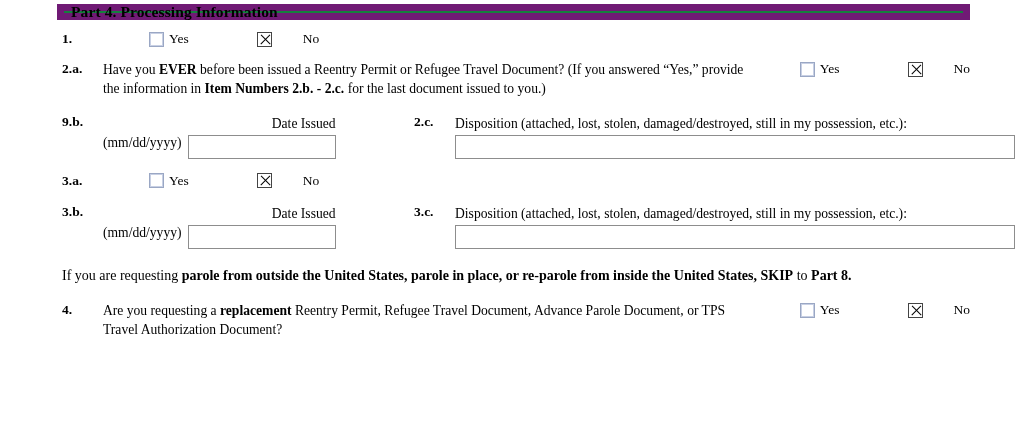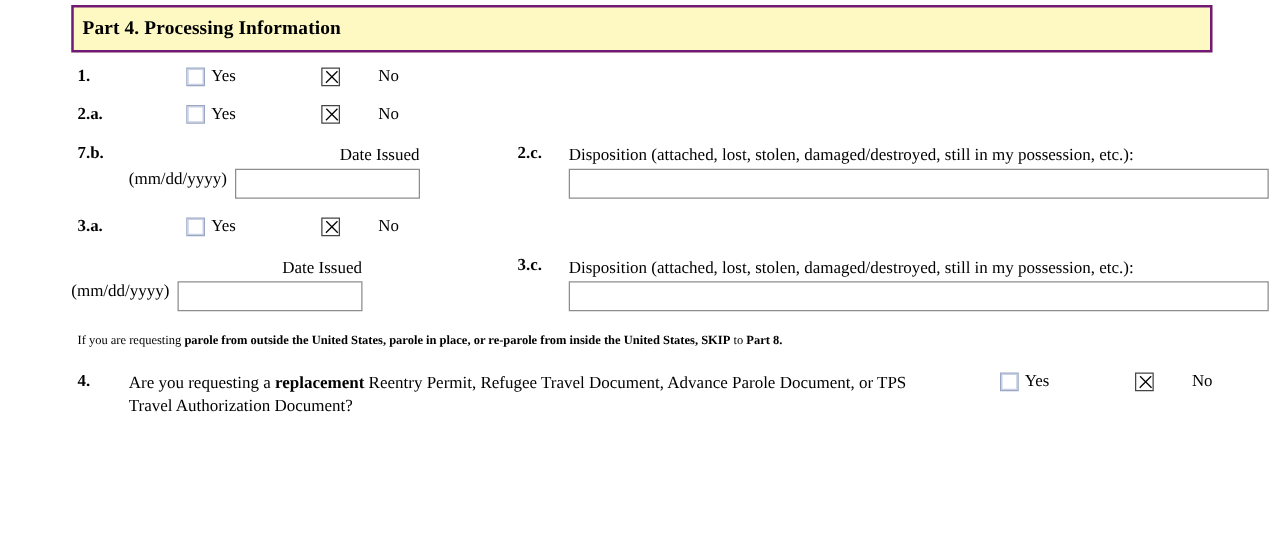--- a/index.html
+++ b/index.html
@@ -15,23 +15,23 @@
     position: relative;
   }
   .page {
     position: absolute;
     left: 57px;
     top: 4px;
     width: 913px;
   }
   
   .part-header {
-    border: 2px solid #701a75;
-    background: #fef9c3;
-    height: 38px;
+    border: 7px solid #701a75;
+    background: #15803d;
+    height: 16px;
     display: flex;
     align-items: center;
     padding-left: 7px;
     box-sizing: border-box;
   }
   .part-header .title {
     font-weight: bold;
     font-size: 15.5px;
     letter-spacing: 0.1px;
   }
@@ -117,21 +117,21 @@
     border: 1px solid #8d8d8d;
     background: #fff;
     height: 24px;
     box-sizing: border-box;
   }
   .date-box { width: 148px; margin-top: 2px; }
   .disp-box { width: 560px; margin-top: 2px; }
   .date-stack { display: flex; flex-direction: column; align-items: flex-end; }
   .date-inline { display: flex; align-items: flex-start; gap: 6px; }
   .note {
-    font-size: 10px;
+    font-size: 14px;
     line-height: 1.4;
     padding-left: 5px;
   }
 </style>
 </head>
 <body>
 
 <div class="page">
 
   <div class="part-header">
@@ -148,36 +148,37 @@
       <span class="gap"></span>
       <span class="cbwrap">
         <span class="cb checked"></span>
         <span class="lbl no">No</span>
       </span>
     </div>
   </div>
 
   <div class="row" style="margin-top:14px;">
     <div class="num">2.a.</div>
+    <div class="qtext" id="q1text"><span>Have you </span><b>EVER</b><span> before been issued a Reentry Permit or Refugee Travel Document? (If you answered “Yes,” provide the information in </span><b>Item Numbers 2.b. - 2.c.</b><span> for the last document issued to you.)</span></div>
     <div class="yesno">
       <span class="cbwrap">
         <span class="cb blue"></span>
         <span class="lbl">Yes</span>
       </span>
       <span class="gap"></span>
       <span class="cbwrap">
         <span class="cb checked"></span>
         <span class="lbl no">No</span>
       </span>
     </div>
   </div>
 
   <div class="sub-row" style="margin-top:15px;">
     <div class="sub-left">
-      <div class="sub-num">7.b.</div>
+      <div class="sub-num">9.b.</div>
       <div class="date-stack">
         <span class="sub-label">Date Issued</span>
         <div class="date-inline">
           <span class="sub-label">(mm/dd/yyyy)</span>
           <span class="field-box date-box"></span>
         </div>
       </div>
     </div>
     <div class="sub-right">
       <div class="sub-num">2.c.</div>
@@ -198,20 +199,21 @@
       <span class="gap"></span>
       <span class="cbwrap">
         <span class="cb checked"></span>
         <span class="lbl no">No</span>
       </span>
     </div>
   </div>
 
   <div class="sub-row" style="margin-top:15px;">
     <div class="sub-left">
+      <div class="sub-num">3.b.</div>
       <div class="date-stack">
         <span class="sub-label">Date Issued</span>
         <div class="date-inline">
           <span class="sub-label">(mm/dd/yyyy)</span>
           <span class="field-box date-box"></span>
         </div>
       </div>
     </div>
     <div class="sub-right">
       <div class="sub-num">3.c.</div>

